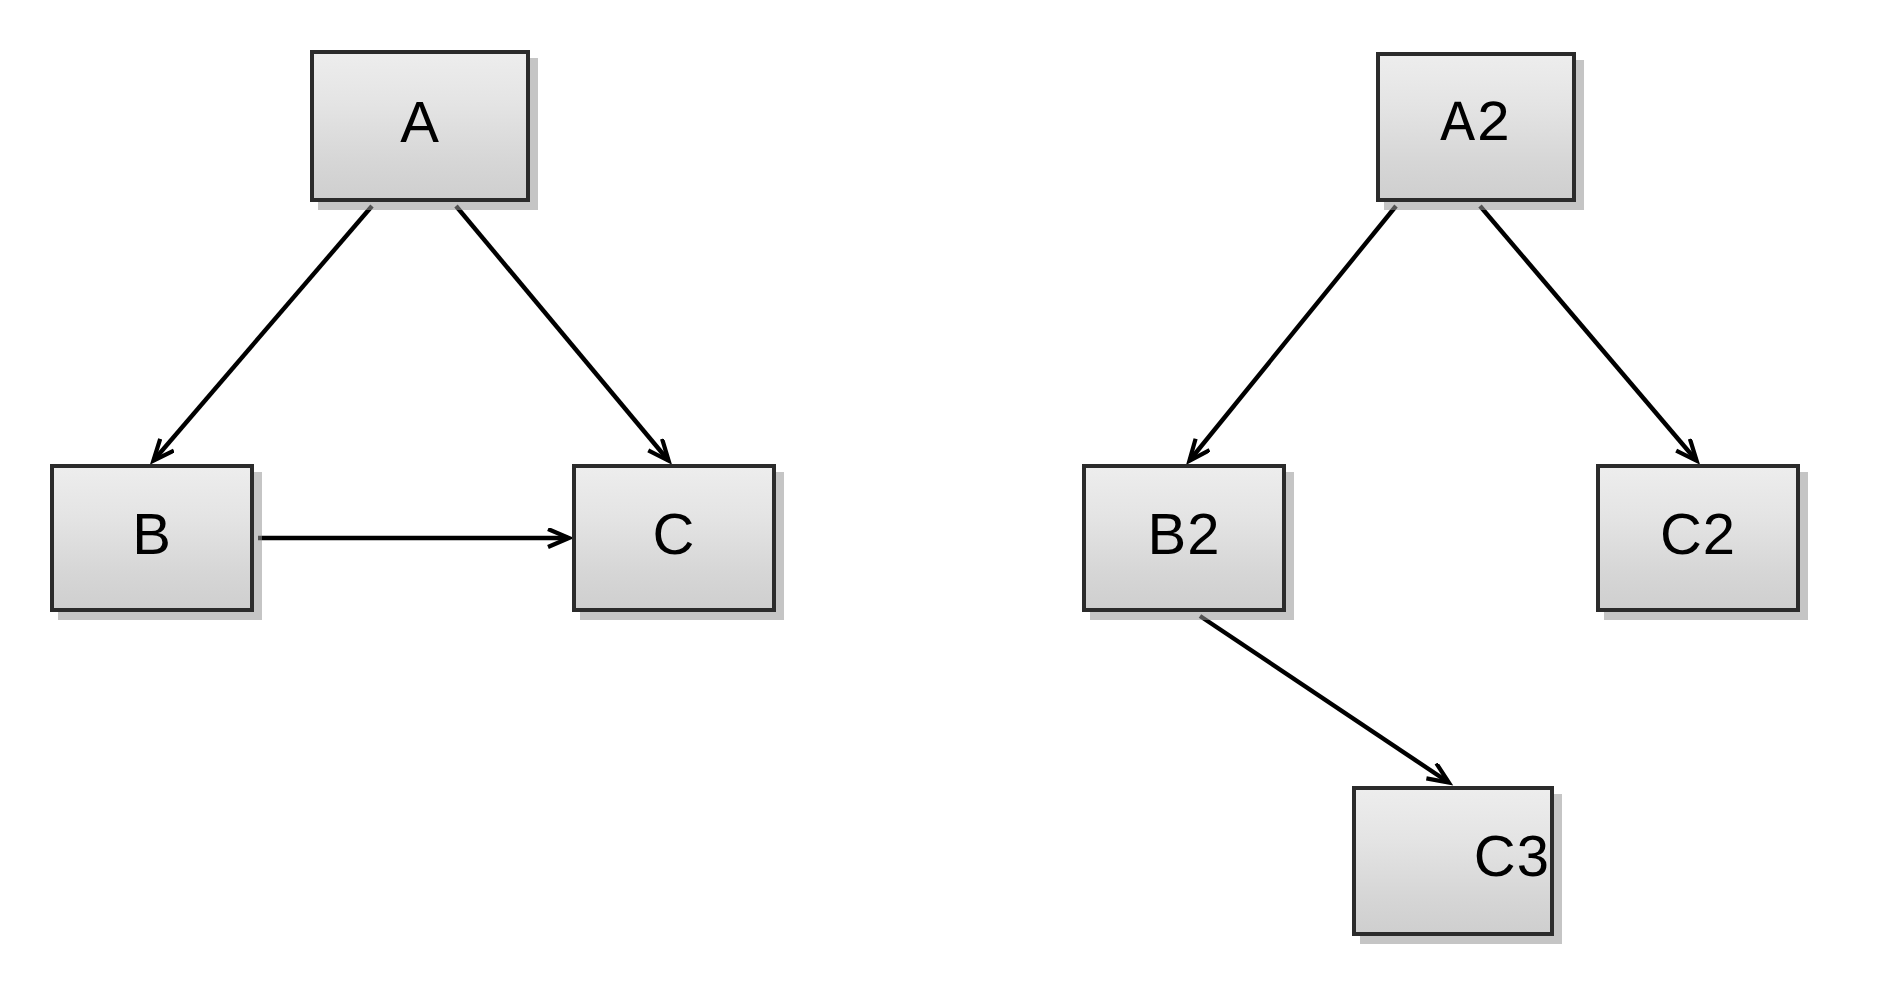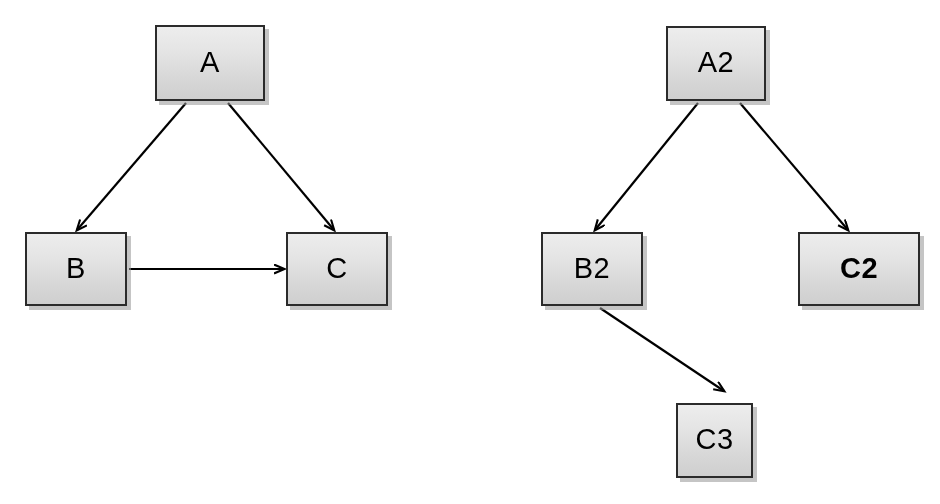--- a/index.html
+++ b/index.html
@@ -70,27 +70,27 @@
   <div id="nodes-layer">
       <div class="node" style="left: 155px; top: 25px; width: 110px; height: 76px;">
         <span class="node-label">A</span>
       </div>
       <div class="node" style="left: 25px; top: 232px; width: 102px; height: 74px;">
         <span class="node-label">B</span>
       </div>
       <div class="node" style="left: 286px; top: 232px; width: 102px; height: 74px;">
         <span class="node-label">C</span>
       </div>
-      <div class="node" style="left: 666px; top: 26px; width: 100px; height: 75px;">
+      <div class="node" style="left: 688px; top: 26px; width: 100px; height: 75px; font-family: Liberation Mono, monospace;">
         <span class="node-label">A2</span>
       </div>
       <div class="node" style="left: 541px; top: 232px; width: 102px; height: 74px; text-align: right;">
         <span class="node-label">B2</span>
       </div>
-      <div class="node" style="left: 798px; top: 232px; width: 122px; height: 74px; font-weight: bold;">
+      <div class="node" style="left: 798px; top: 232px; width: 102px; height: 74px;">
         <span class="node-label">C2</span>
       </div>
-      <div class="node" style="left: 676px; top: 403px; width: 77px; height: 75px;">
+      <div class="node" style="left: 676px; top: 393px; width: 101px; height: 75px; justify-content: flex-end;">
         <span class="node-label">C3</span>
       </div>
     </div>
 
 </div>
 
 </body></html>

